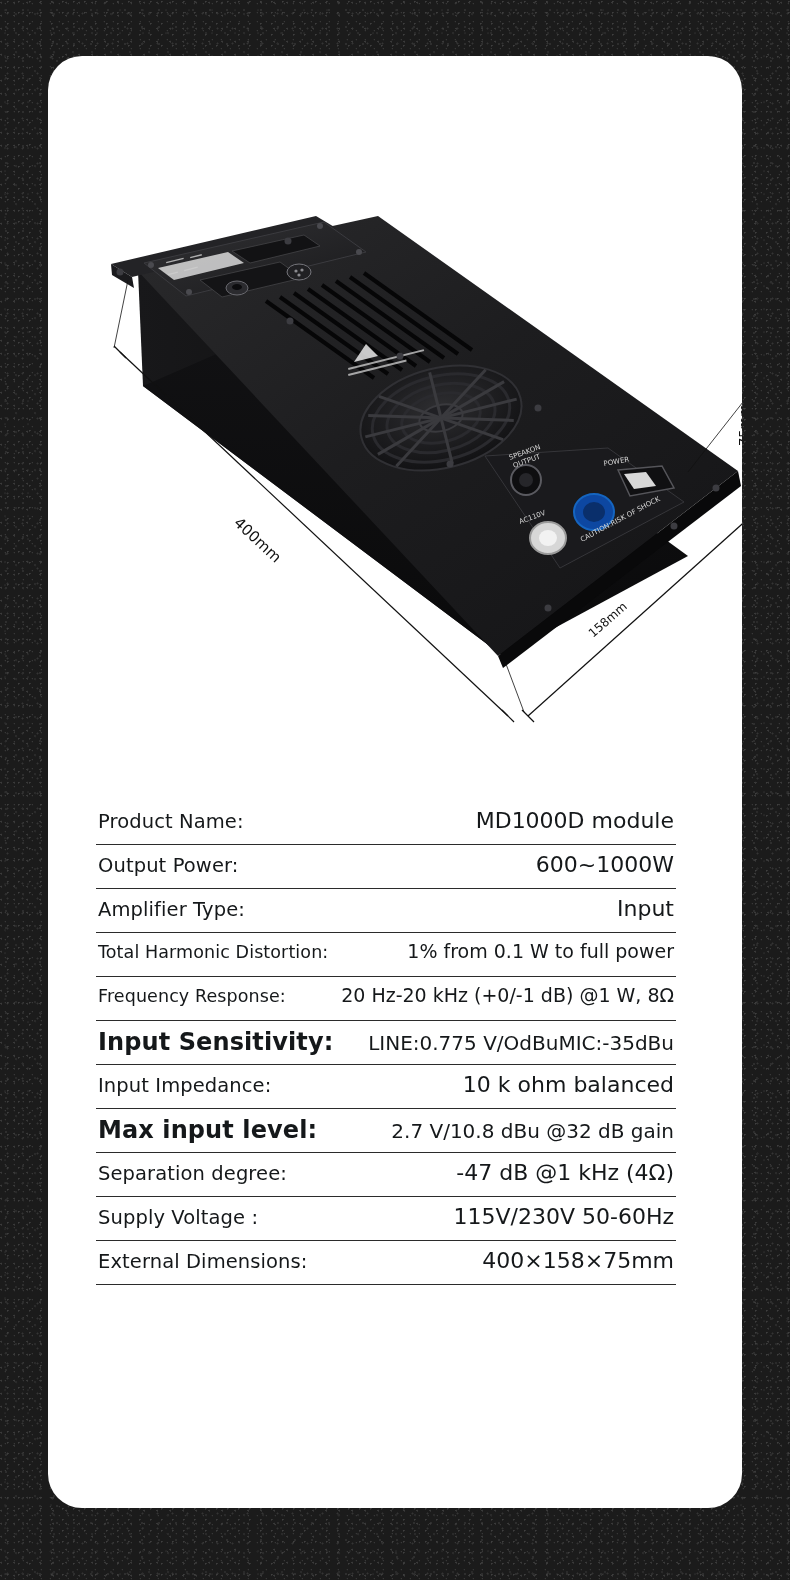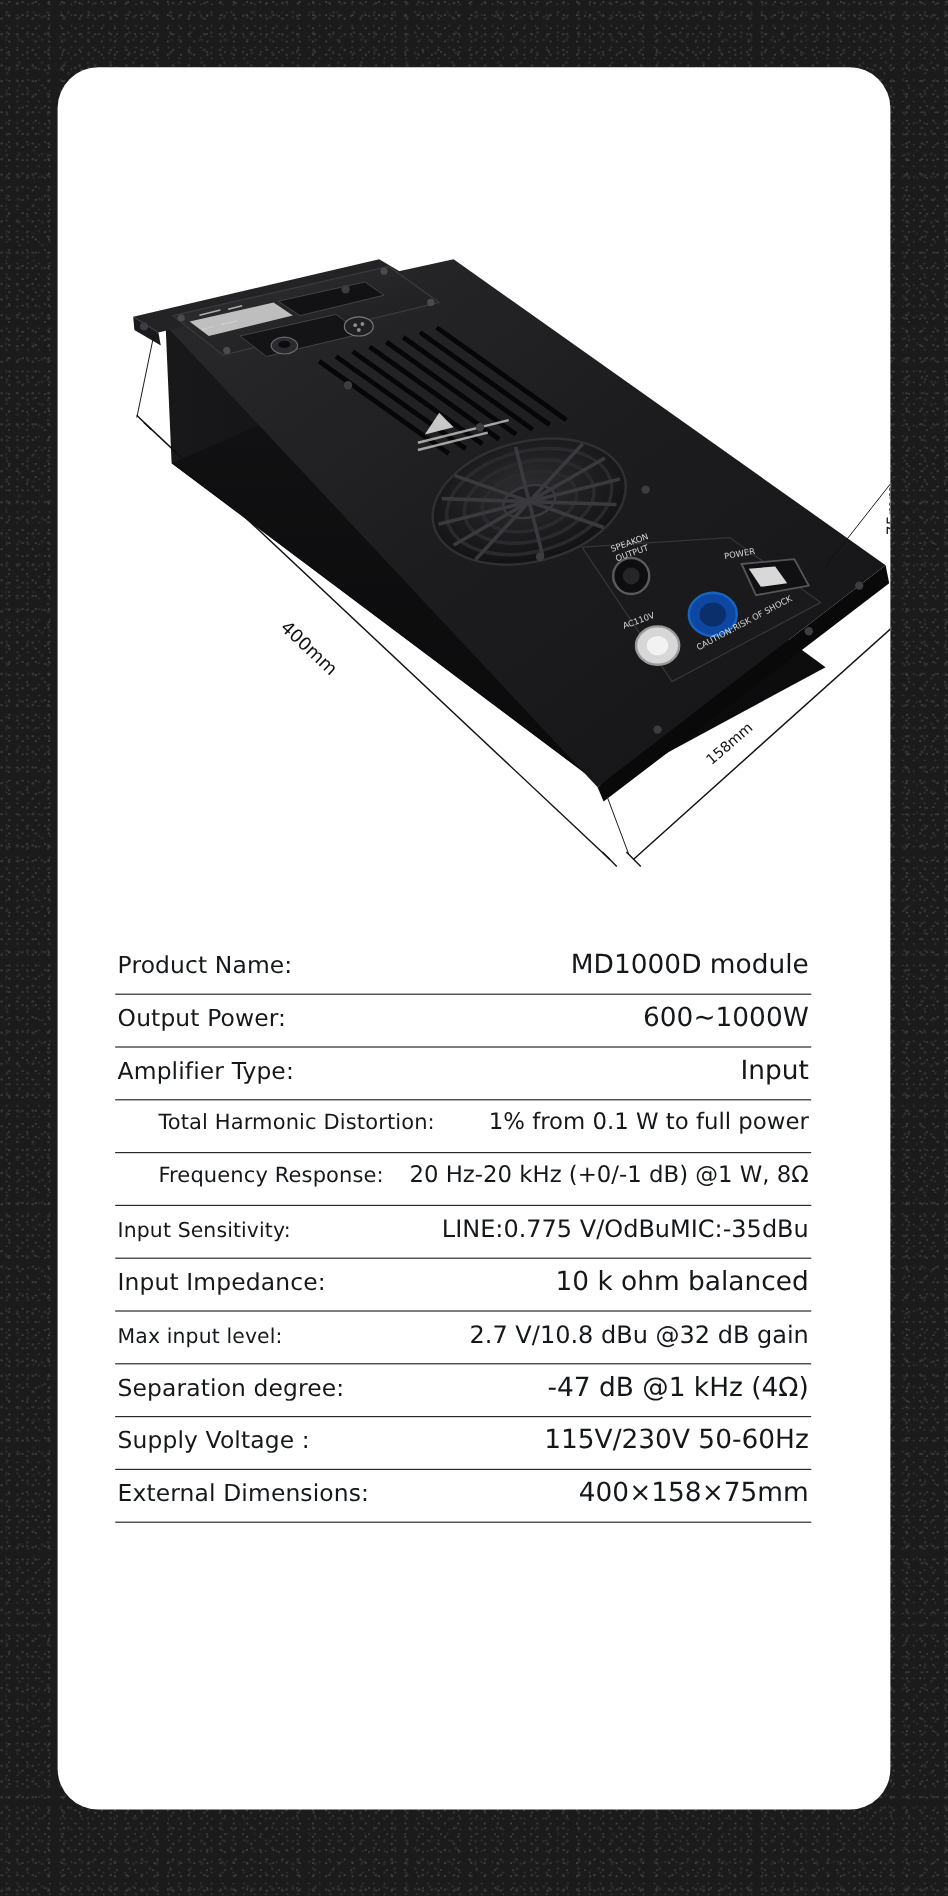--- a/index.html
+++ b/index.html
@@ -34,21 +34,21 @@
   }
   
   .photo{
     position:relative;
     width:694px;height:700px;
   }
   .photo svg{display:block;}
   
   .specs{
     position:absolute;
-    left:48px;top:729px;
+    left:48px;top:745px;
     width:580px;
   }
   .spec-row{
     display:flex;
     align-items:baseline;
     justify-content:space-between;
     border-bottom:1.6px solid #2b2b2b;
     padding:7px 2px 8px 2px;
     min-height:28px;
   }
@@ -58,23 +58,23 @@
     letter-spacing:.1px;
     white-space:nowrap;
   }
   .spec-value{
     color:#15181a;
     font-size:22px;
     text-align:right;
     white-space:nowrap;
     padding-left:10px;
   }
-  .spec-row.tight .spec-label{font-size:17px;}
+  .spec-row.tight .spec-label{font-size:24px;font-weight:bold;}
   .spec-row.tight .spec-value{font-size:20px;}
-  .spec-row.tighter .spec-label{font-size:17.5px;margin-left:34px;}
+  .spec-row.tighter .spec-label{font-size:17.5px;}
   .spec-row.tighter .spec-value{font-size:19px;}
   
   .dimtext{font-family:"DejaVu Sans", sans-serif;fill:#111;}
 </style>
 </head>
 <body>
 
 <div class="bg-texture"></div>
 
 <div class="card">

